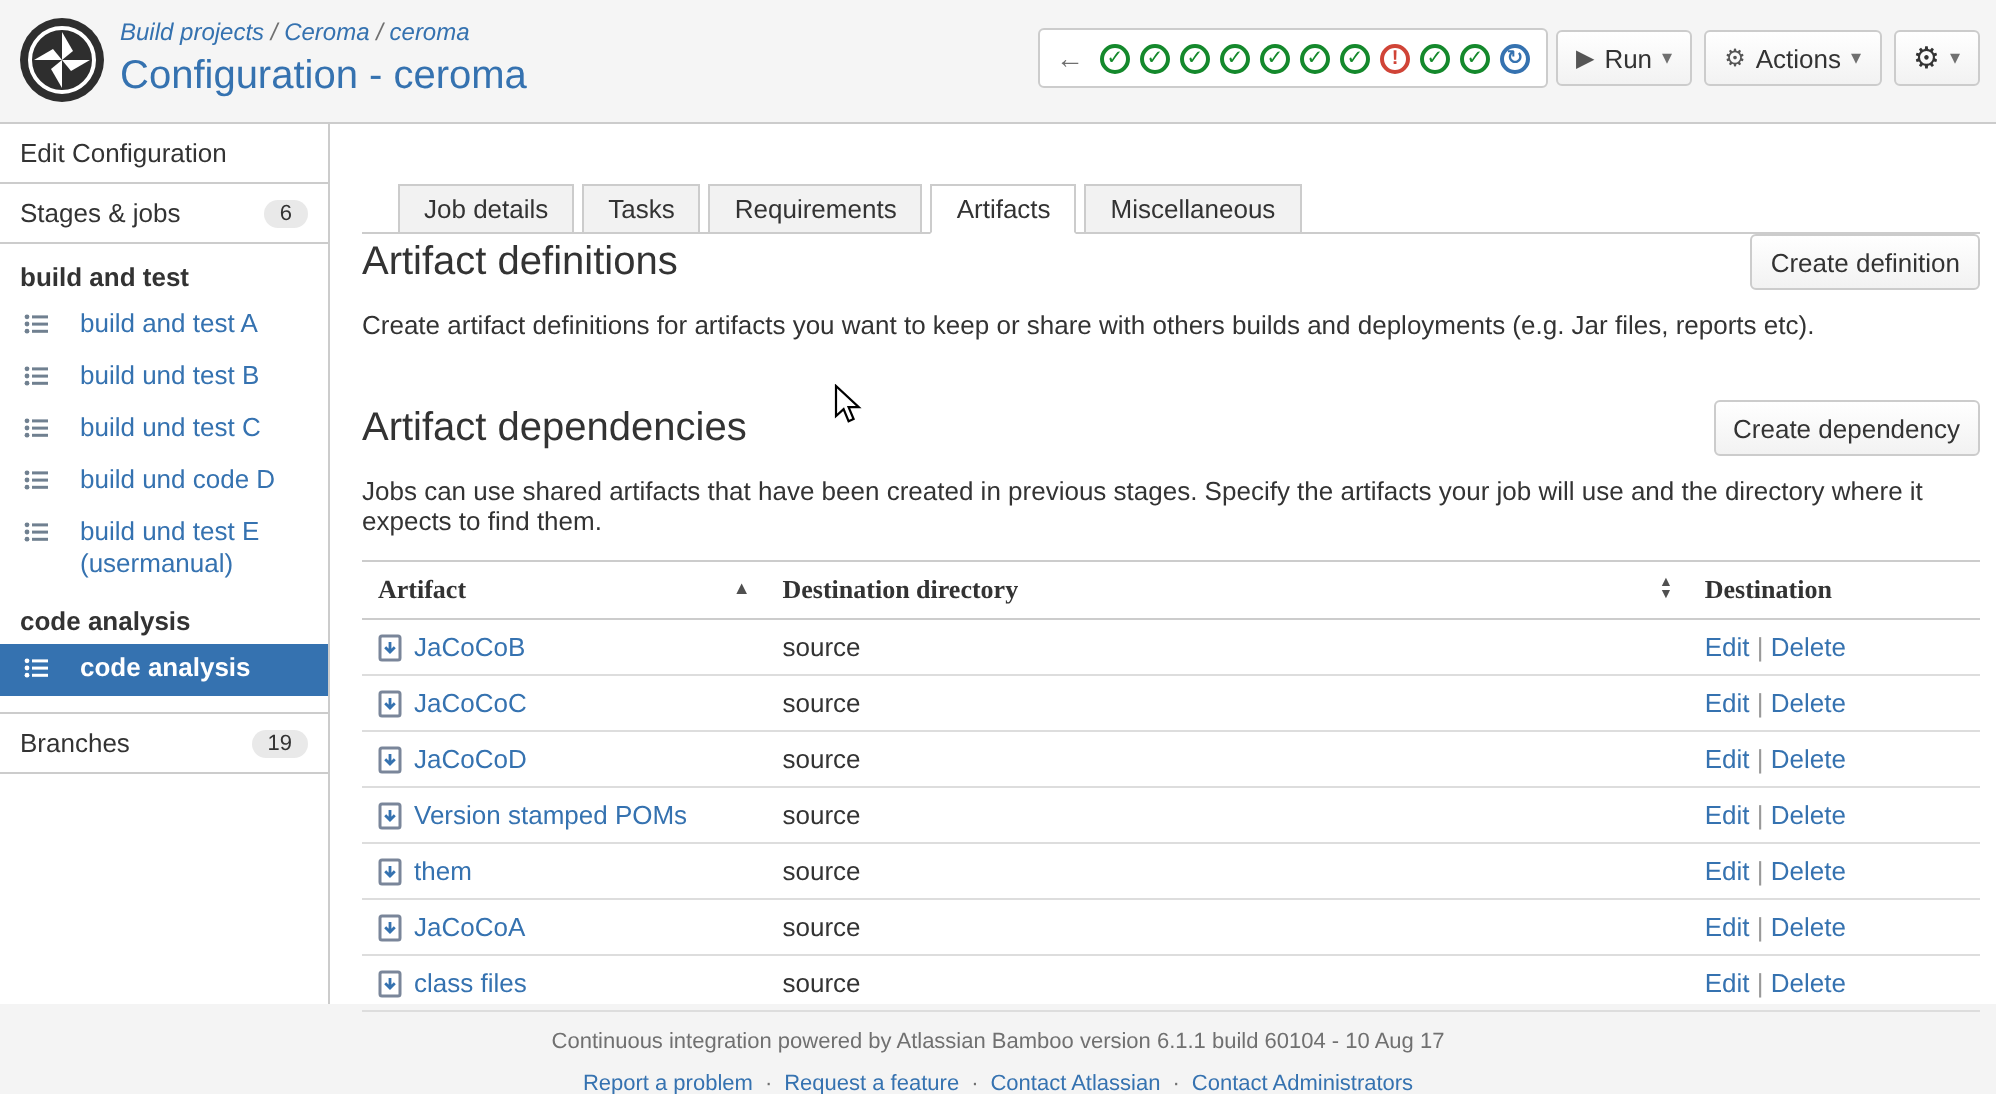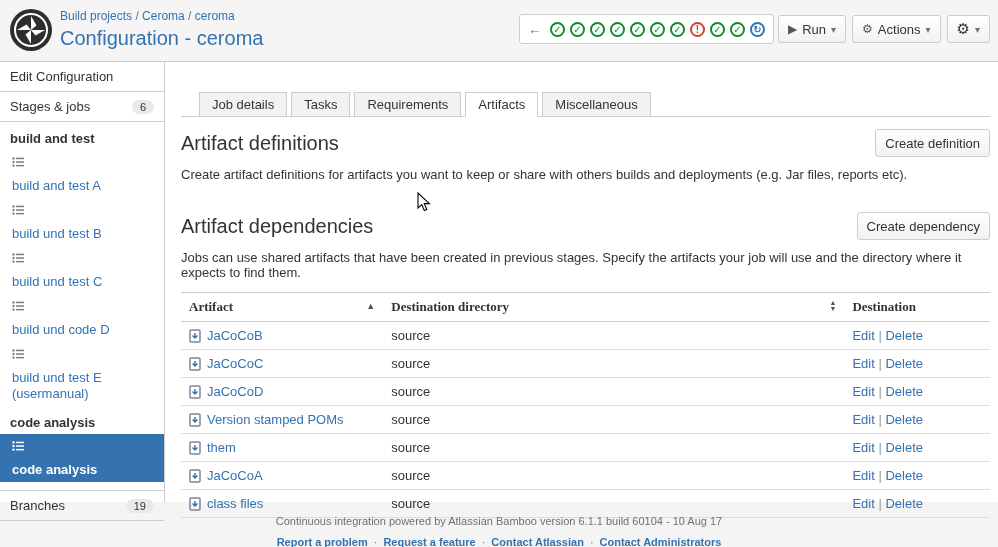--- a/index.html
+++ b/index.html
@@ -7,21 +7,21 @@
   body {
     font-family: "Liberation Sans", "DejaVu Sans", sans-serif;
     font-size: 13px; color: #333; background: #fff; position: relative;
   }
   a { color: #3572b0; text-decoration: none; cursor: pointer; }
 
   
   .header { height: 62px; background: #f5f5f5; border-bottom: 1px solid #ccc; position: relative; }
   .logo { position: absolute; left: 10px; top: 9px; width: 42px; height: 42px; cursor: pointer; }
   .head-text { position: absolute; left: 60px; top: 9px; }
-  .breadcrumb { font-size: 12px; }
+  .breadcrumb { font-size: 12px; font-style: italic; }
   .breadcrumb .sep { color: #707070; }
   .page-title { font-size: 20px; font-weight: normal; color: #3572b0; margin-top: 4px; }
 
   .status-box {
     position: absolute; right: 224px; top: 14px; height: 30px;
     background: #fff; border: 1px solid #ccc; border-radius: 3px;
     display: flex; align-items: center; padding: 0 8px; gap: 5px;
   }
   .status-box .arrow { color: #707070; font-size: 14px; margin-right: 3px; cursor: pointer; }
   .status {
@@ -50,41 +50,41 @@
     display: flex; justify-content: space-between; align-items: center;
     padding: 7px 10px; border-bottom: 1px solid #ccc;
   }
   .sb-row.branches { border-top: 1px solid #ccc; margin-top: 8px; cursor: pointer; }
   .badge {
     background: #e9e9e9; border-radius: 2em; padding: 1px 8px;
     font-size: 11px; color: #333;
   }
   .sb-group-heading { font-weight: bold; padding: 9px 10px 4px; color: #333; }
   .sb-item {
-    display: flex; align-items: flex-start; gap: 6px; padding: 4px 10px 4px 12px;
-    cursor: pointer; line-height: 16px; flex-direction: column;
+    display: flex; align-items: flex-start; gap: 16px; padding: 4px 10px 4px 12px;
+    cursor: pointer; line-height: 16px;
   }
   .sb-item .job-icon { color: #708090; flex-shrink: 0; margin-top: 2px; }
   .sb-item .sb-label { color: #3572b0; }
   .sb-item.selected { background: #3572b0; }
   .sb-item.selected .sb-label { color: #fff; font-weight: bold; }
   .sb-item.selected .job-icon { color: #fff; }
 
   .content { flex: 1; padding: 0 8px 0 16px; min-width: 0; }
 
   
   .tabs { display: flex; align-items: flex-end; border-bottom: 1px solid #ccc; margin-top: 30px; padding-left: 18px; }
   .tab {
     border: 1px solid #ccc; background: #f2f2f2; padding: 4px 12px;
     margin-bottom: -1px; cursor: pointer; color: #333;
   }
   .tab + .tab { margin-left: 4px; }
   .tab.active { background: #fff; border-bottom-color: #fff; }
 
-  .section-head { display: flex; justify-content: space-between; align-items: center; margin-top: 12px; }
+  .section-head { display: flex; justify-content: space-between; align-items: center; }
   .section-head h2 { font-size: 20px; font-weight: normal; color: #333; }
   .section-head.dep { margin-top: 30px; }
   .desc { margin: 10px 0 0; }
   .desc.dep { margin-bottom: 12px; }
 
   
   table.deps { width: 100%; border-collapse: collapse; margin-top: 2px; }
   table.deps th {
     text-align: left; font-weight: bold; padding: 6px 8px;
     border-top: 1px solid #ccc; border-bottom: 1px solid #ccc; cursor: pointer; font-family: Liberation Serif, serif;
@@ -94,21 +94,21 @@
   table.deps td { padding: 6px 8px; border-bottom: 1px solid #ddd; }
   .sort { float: right; color: #505050; font-size: 9px; line-height: 15px; }
   .sort.both { display: inline-flex; flex-direction: column; line-height: 6px; font-size: 7px; margin-top: 1px; }
   .art-cell { display: flex; align-items: center; gap: 6px; }
   .op-sep { color: #999; }
 
   
   .footer { height: 45px; background: #f4f4f4; text-align: center; padding-top: 13px; }
   .footer .foot-text { font-size: 11px; color: #707070; }
   .footer .foot-links { font-size: 11px; margin-top: 9px; }
-  .footer .foot-links a { margin: 0 6px; font-weight: bold; }
+  .footer .foot-links a { margin: 0 6px; }
   .footer .dot { color: #707070; }
 
   .cursor { position: absolute; left: 417px; top: 192px; z-index: 20; pointer-events: none; }
 </style>
 </head>
 <body>
 
 <div class="header">
   <div class="logo">
     <svg width="42" height="42" viewBox="0 0 42 42">

